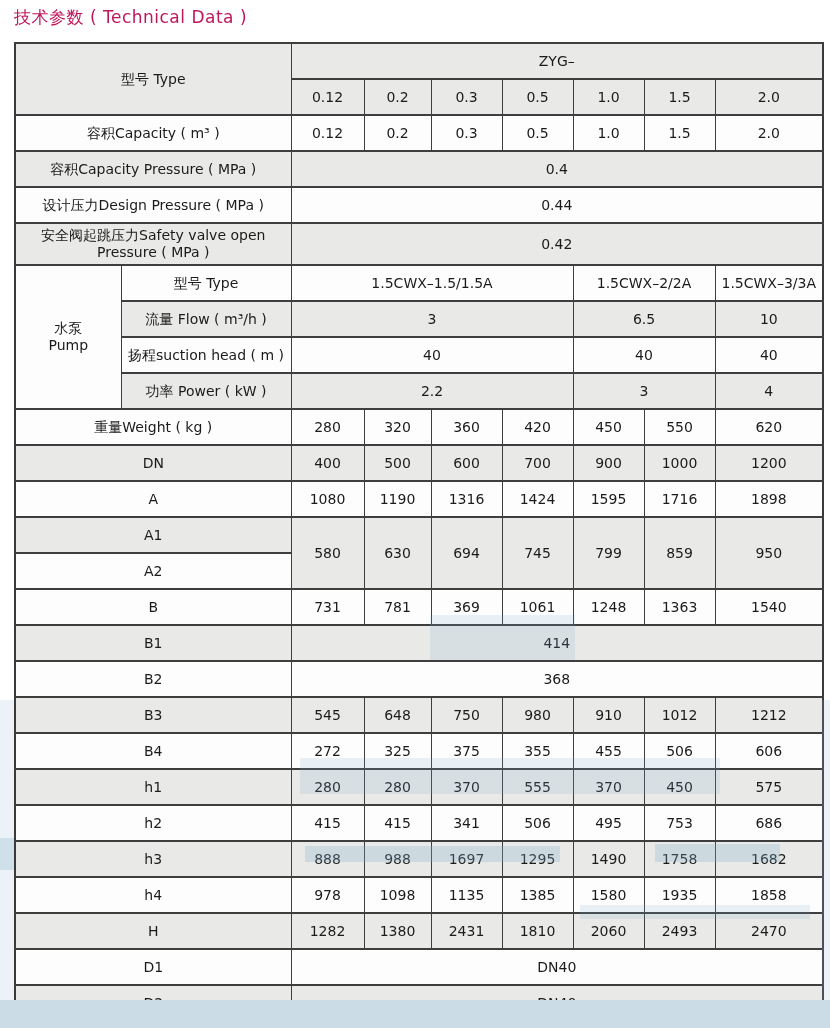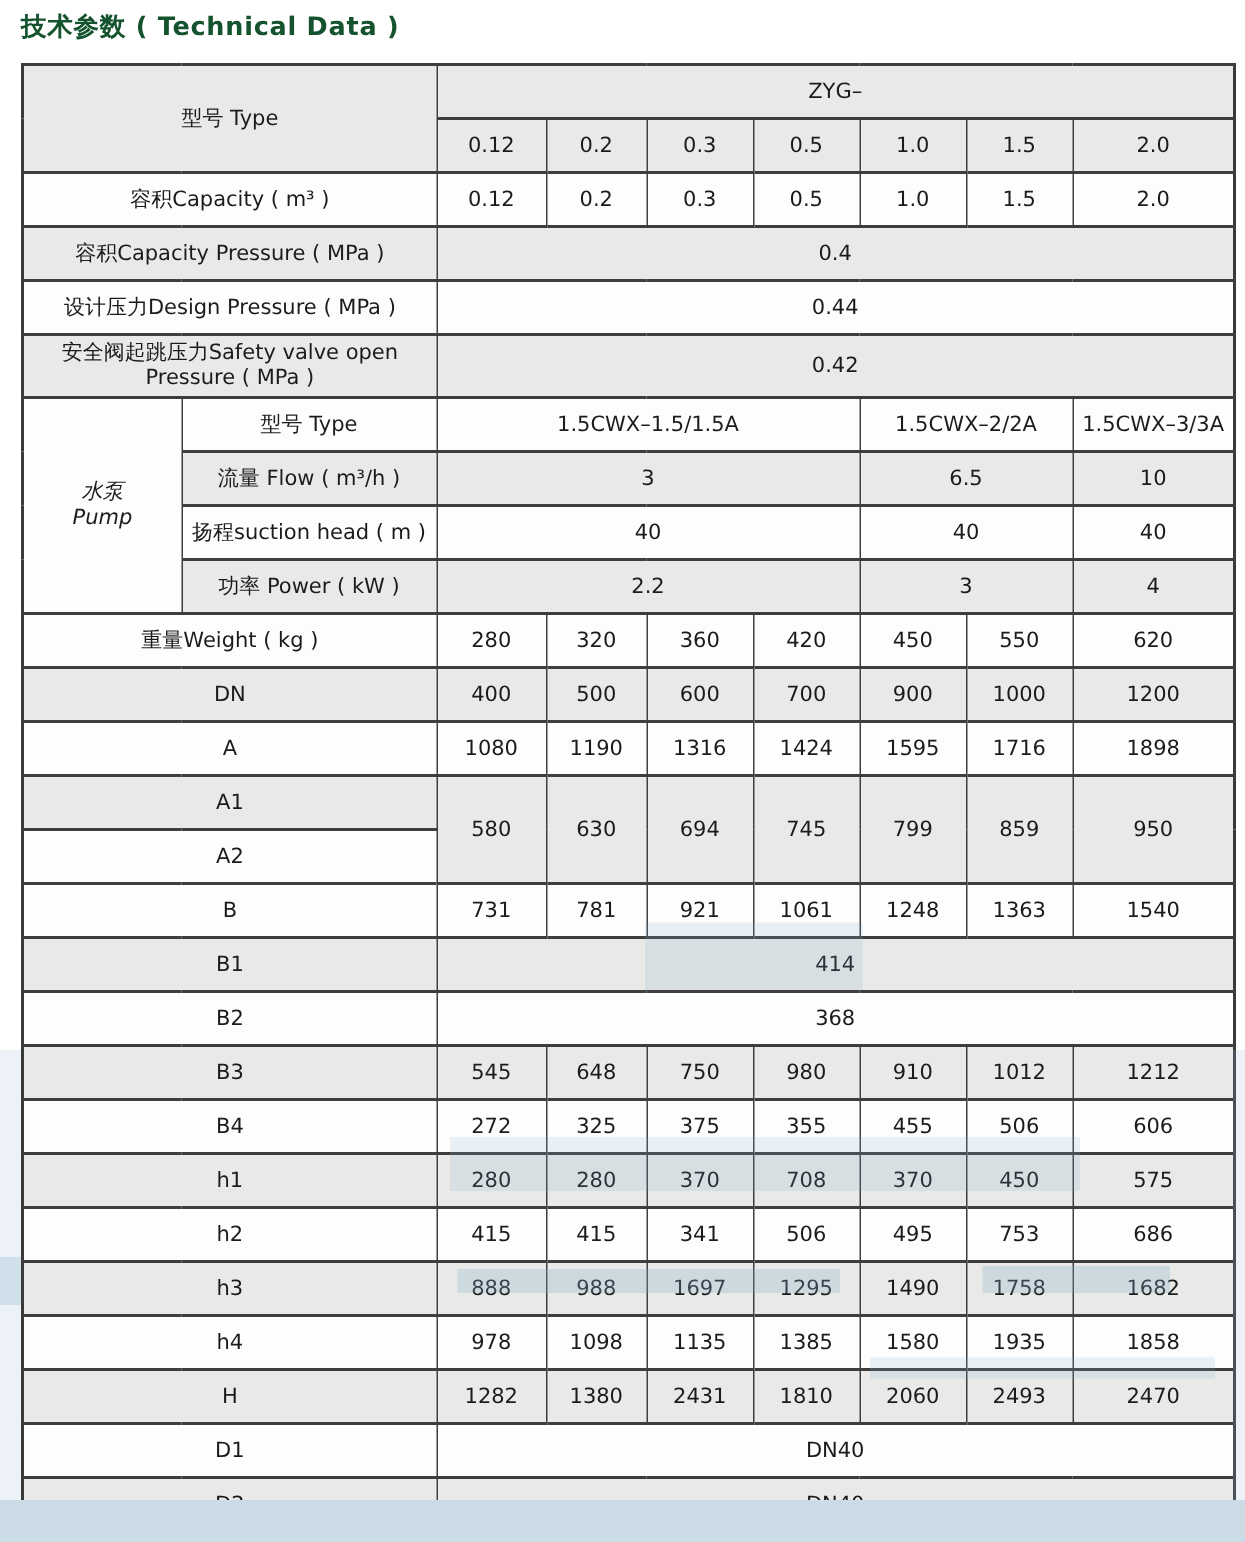--- a/index.html
+++ b/index.html
@@ -2,40 +2,40 @@
 <html><head>
 <meta charset="utf-8">
 <style>
   html,body { margin:0; padding:0; background:#ffffff; }
   #page {
     position:relative; width:830px; height:1028px; overflow:hidden;
     background:#ffffff; font-family:"DejaVu Sans","Liberation Sans",sans-serif;
   }
   #doc-title {
     position:absolute; top:6px; left:14px;
-    font-size:17px; font-weight:bold; color:#14532d; letter-spacing:0.5px;
+    font-size:17px; font-weight:normal; color:#be185d; letter-spacing:0.5px;
   }
   table.spec {
     position:absolute; top:42px; left:14px; width:808px;
     border-collapse:collapse; table-layout:fixed;
     border:2px solid #3a3a3a;
   }
   table.spec td, table.spec th {
     border-left:1px solid #3e3e3e; border-right:1px solid #3e3e3e;
     border-top:2px solid #3e3e3e; border-bottom:2px solid #3e3e3e;
     height:34px; padding:0 2px; text-align:center; vertical-align:middle;
     font-size:14px; font-weight:normal; color:#1b1b1b; line-height:1.2;
   }
   tr.gray  td, tr.gray  th { background:#e9e9e7; }
   tr.white td, tr.white th { background:#fdfdfd; }
   td.graycell { background:#e9e9e7; }
   tr.bluerow td { background:#d5e3ec; }
   td.left, th.left { text-align:left; padding-left:10px;margin-top:19px; }
   tr.safety td, tr.safety th { height:40px; }
-  th.pumpgroup { background:#fdfdfd;font-style:italic; }
+  th.pumpgroup { background:#fdfdfd; }
   .wm { position:absolute; pointer-events:none; background:rgba(130,175,205,0.28); }
   .wm-soft { background:rgba(130,175,205,0.16); }
   #bottom-strip {
     position:absolute; left:0; top:1000px; width:830px; height:28px;
     background:#ccdce7; pointer-events:none;
   }
   #left-edge  { position:absolute; left:0; top:700px; width:14px; height:300px; background:rgba(150,185,210,0.18); pointer-events:none; }
   #right-edge { position:absolute; left:822px; top:700px; width:8px; height:300px; background:rgba(150,185,210,0.18); pointer-events:none; }
 </style>
 </head>
@@ -170,21 +170,21 @@
       <td rowspan="2" class="graycell">950</td>
     </tr>
     <tr class="white">
       <th colspan="2">A2</th>
     </tr>
 
     <tr class="white">
       <th colspan="2">B</th>
       <td>731</td>
       <td>781</td>
-      <td>921</td>
+      <td>369</td>
       <td>1061</td>
       <td>1248</td>
       <td>1363</td>
       <td>1540</td>
     </tr>
 
     <tr class="gray">
       <th colspan="2">B1</th>
       <td colspan="7">414</td>
     </tr>
@@ -212,21 +212,21 @@
       <td>455</td>
       <td>506</td>
       <td>606</td>
     </tr>
 
     <tr class="gray">
       <th colspan="2">h1</th>
       <td>280</td>
       <td>280</td>
       <td>370</td>
-      <td>708</td>
+      <td>555</td>
       <td>370</td>
       <td>450</td>
       <td>575</td>
     </tr>
     <tr class="white">
       <th colspan="2">h2</th>
       <td>415</td>
       <td>415</td>
       <td>341</td>
       <td>506</td>

